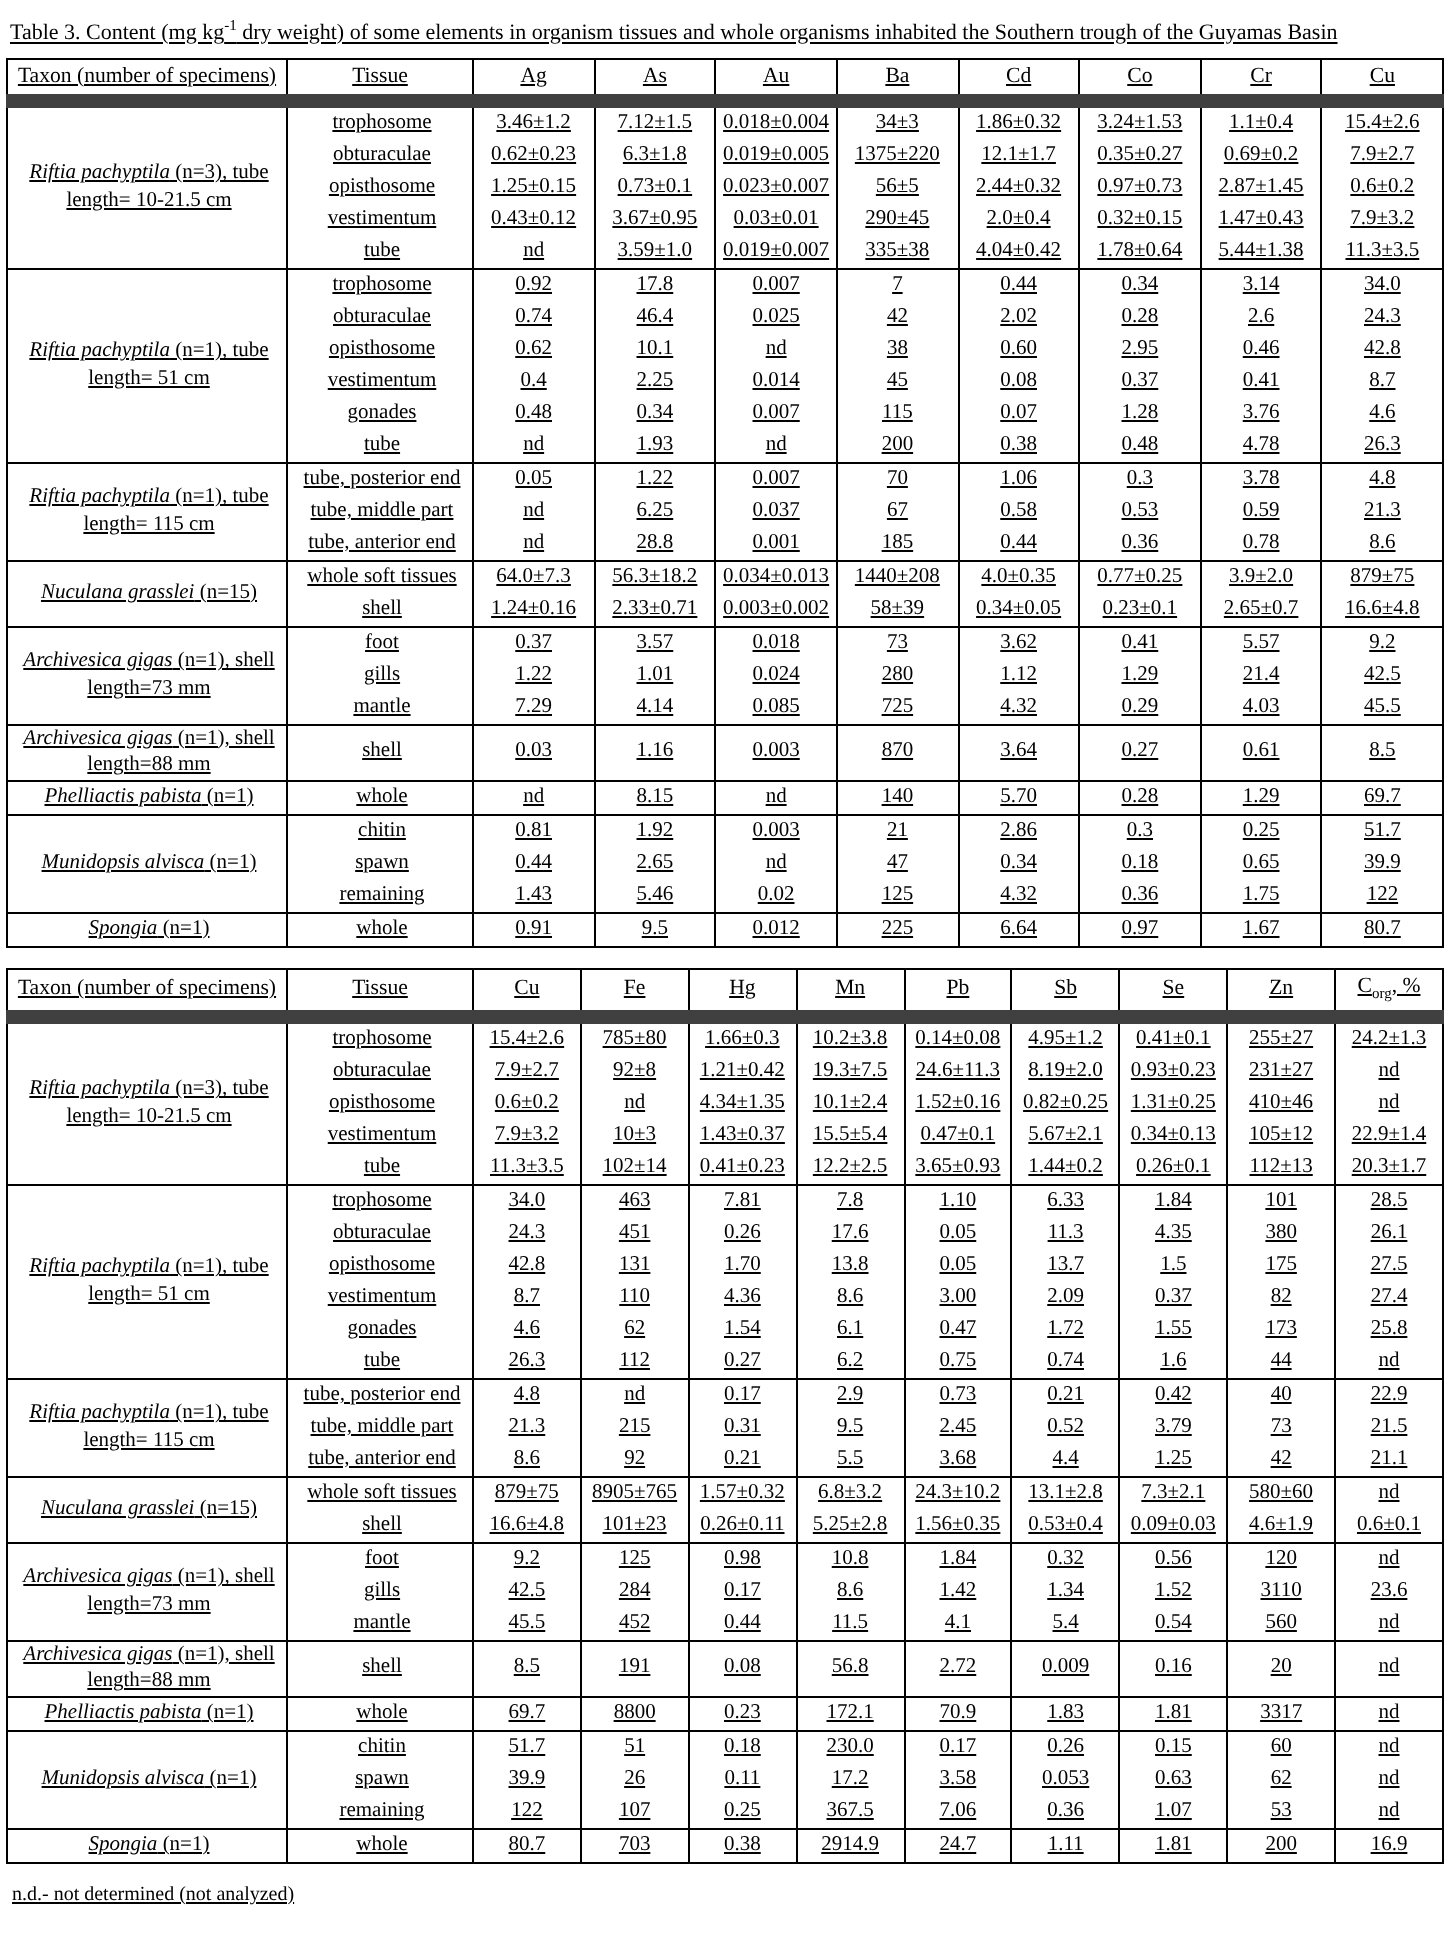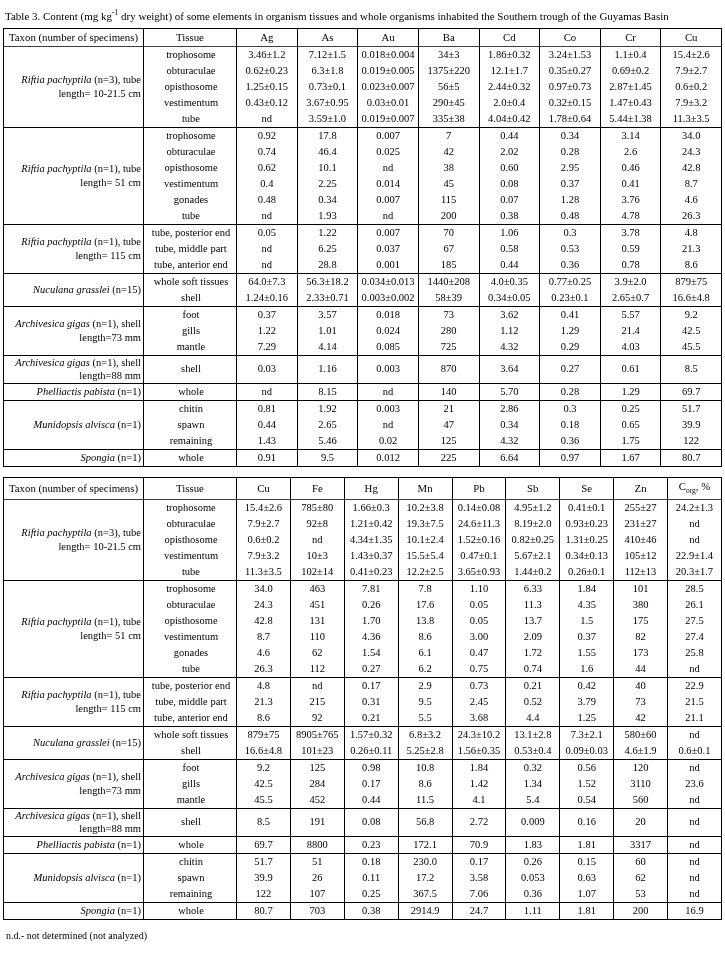--- a/index.html
+++ b/index.html
@@ -4,21 +4,21 @@
 <style>
   * { box-sizing: border-box; }
   html, body { margin: 0; padding: 0; }
   body {
     width: 725px;
     min-height: 972px;
     background: #ffffff;
     color: #000000;
     font-family: "Liberation Serif", "DejaVu Serif", serif;
   }
-  .page { padding: 6px 3px 10px 3px; }
+  .page { padding: 6px 3px 10px 3px; text-decoration: underline; }
   .title {
     font-size: 11px;
     line-height: 14px;
     margin: 0 0 5px 2px;
     white-space: nowrap;
   }
   .title sup { font-size: 7.5px; }
   table {
     width: 100%;
     border-collapse: collapse;
@@ -30,25 +30,25 @@
     border-left: 1px solid #000;
     border-right: 1px solid #000;
     font-size: 10.5px;
     font-weight: normal;
     padding: 0 2px;
     text-align: center;
     vertical-align: middle;
     line-height: 16px;
     overflow: hidden;
   }
-  thead tr { border-bottom: 1px solid #404040; }
+  thead tr { border-bottom: 7px solid #404040; }
   thead th { line-height: 15px; padding: 1px 2px; font-size: 10.8px; }
   tbody { border-top: 1px solid #000; }
   td.taxon {
-    text-align: right;
+    text-align: center;
     padding-left: 4px;
     line-height: 13.5px;
   }
   td.tissue { text-align: center; padding-left: 4px; }
   sub { font-size: 7.5px; text-align: center; }
   .footnote { font-size: 10px; margin: 10px 0 0 3px; }
 </style>
 </head>
 <body>
 

